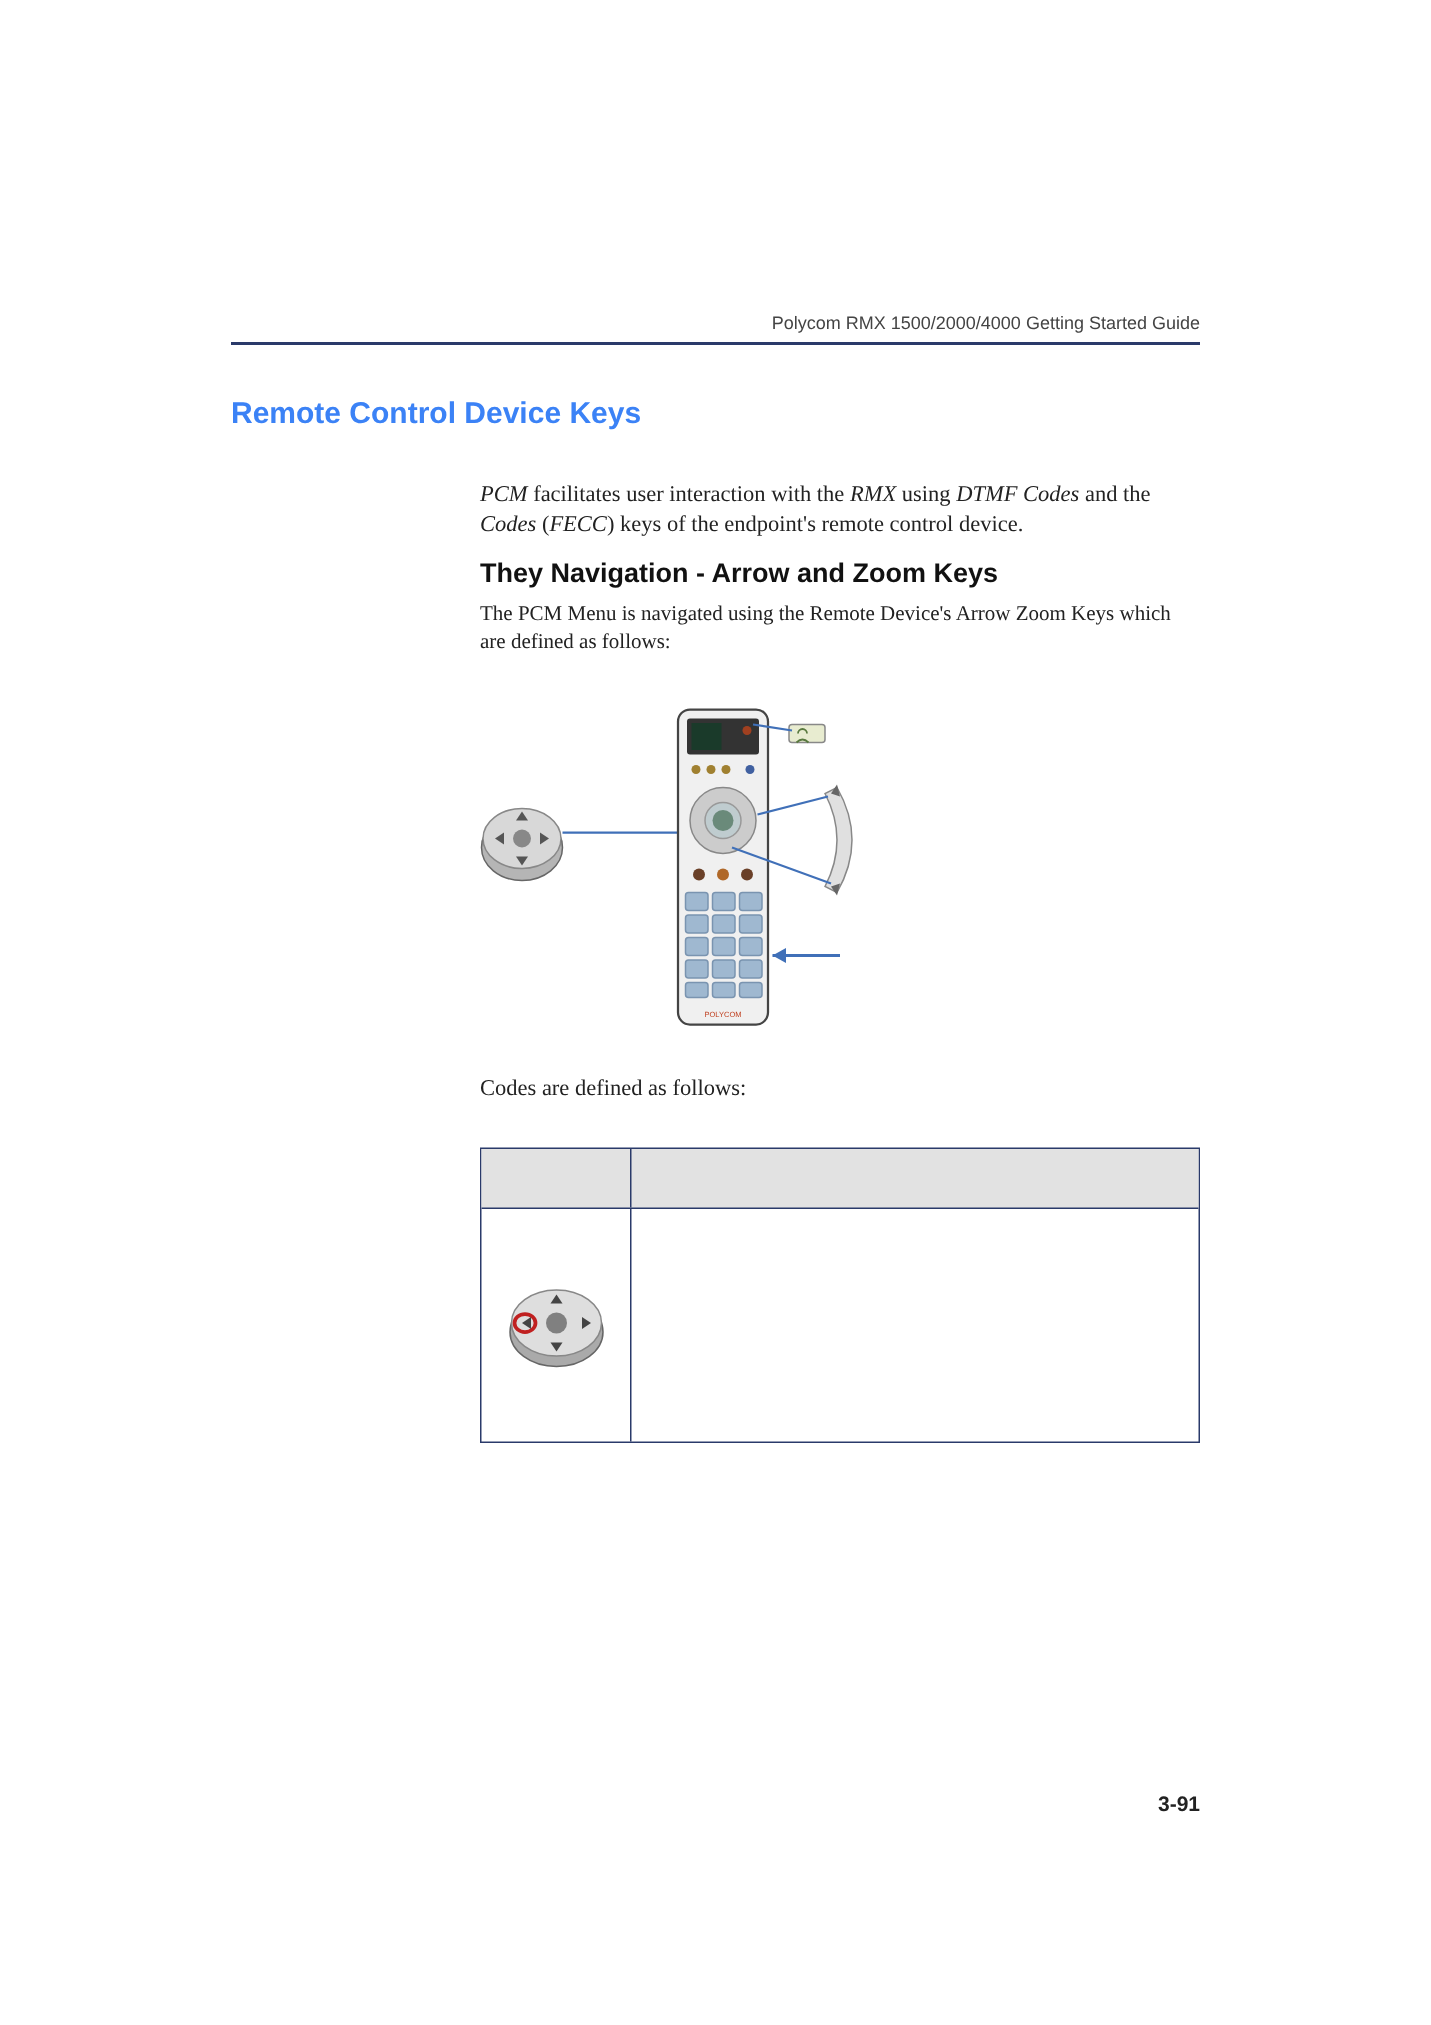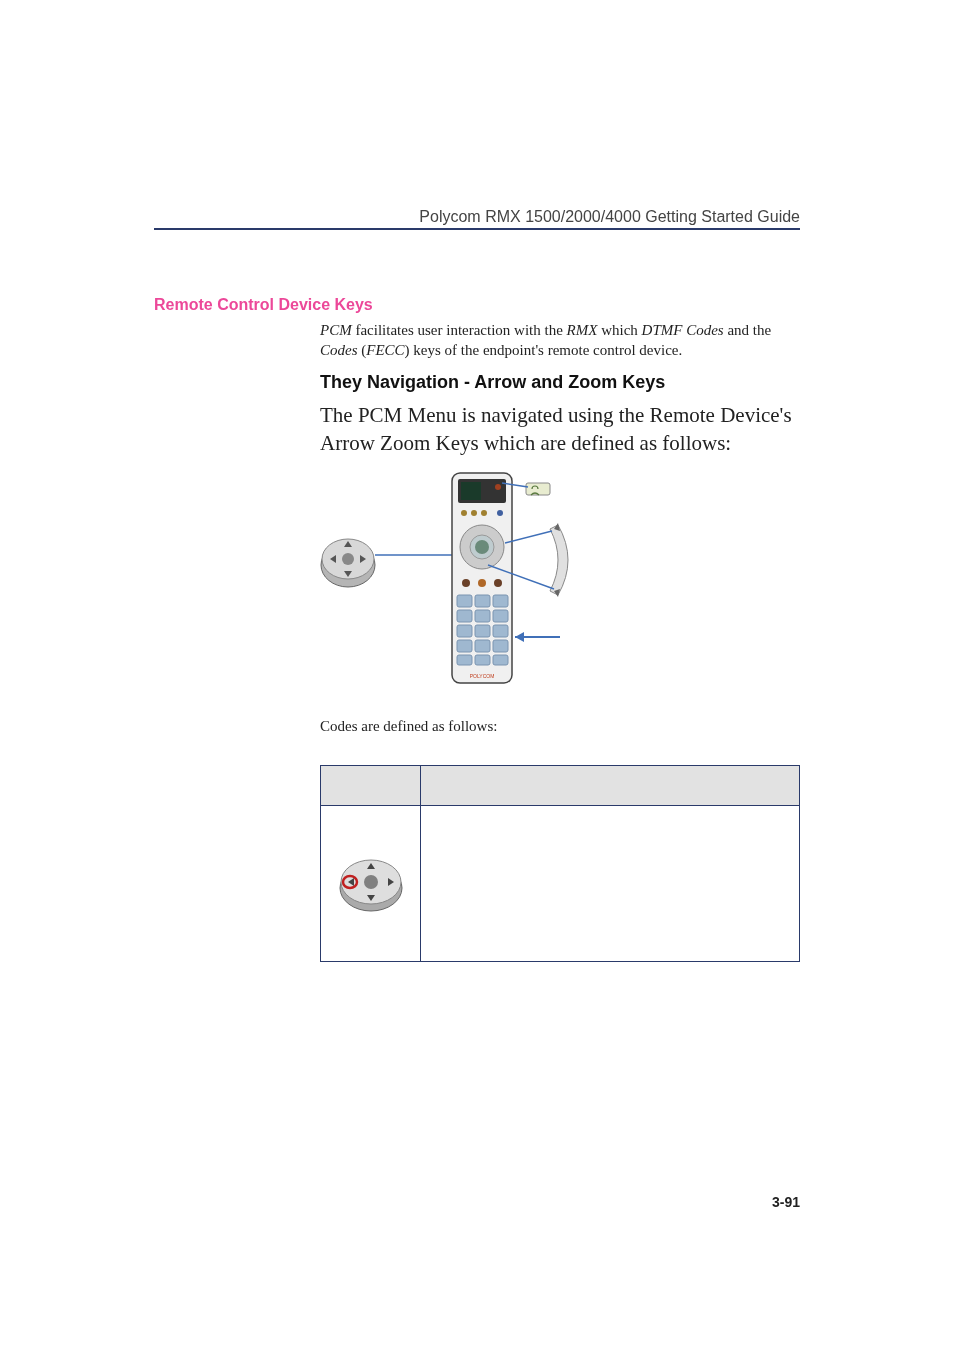--- a/index.html
+++ b/index.html
@@ -11,40 +11,40 @@
       width: 954px;
       height: 1350px;
       background: #fff;
       font-family: Georgia, 'Times New Roman', serif;
       position: relative;
     }
     .header-right {
       position: absolute;
       top: 208px;
       right: 154px;
-      font-size: 16px;
+      font-size: 12px;
       color: #444;
       font-family: Arial, Helvetica, sans-serif;
     }
     .header-rule {
       position: absolute;
       top: 228px;
       left: 154px;
       right: 154px;
       height: 2px;
       background: #2a3a6a;
     }
     .h1 {
       position: absolute;
-      top: 296px;
+      top: 265px;
       left: 154px;
       font-family: 'Arial Black', Arial, sans-serif;
       font-weight: 900;
-      font-size: 16px;
-      color: #ec4899;
+      font-size: 20px;
+      color: #3b82f6;
     }
     .body-block {
       position: absolute;
       top: 320px;
       left: 320px;
       right: 154px;
       font-size: 15px;
       line-height: 1.35;
       color: #222;
     }
@@ -59,21 +59,21 @@
       font-family: 'Arial Black', Arial, sans-serif;
       font-weight: 900;
       font-size: 18px;
       color: #111;
     }
     .body-block2 {
       position: absolute;
       top: 401px;
       left: 320px;
       right: 154px;
-      font-size: 21px;
+      font-size: 14px;
       line-height: 1.35;
       color: #222;
     }
     .remote-image {
       position: absolute;
       top: 465px;
       left: 320px;
       width: 260px;
       height: 230px;
     }
@@ -131,21 +131,21 @@
   </style>
 </head>
 <body>
 
 <div class="header-right">Polycom RMX 1500/2000/4000 Getting Started Guide</div>
 <div class="header-rule"></div>
 
 <div class="h1">Remote Control Device Keys</div>
 
 <div class="body-block">
-  <span class="italic">PCM</span><span> facilitates user interaction with the </span><span class="italic">RMX</span><span> which </span><span class="italic">DTMF Codes</span><span> and the </span><span class="italic">Codes</span><span> (</span><span class="italic">FECC</span><span>) keys of the endpoint's remote control device.</span>
+  <span class="italic">PCM</span><span> facilitates user interaction with the </span><span class="italic">RMX</span><span> using </span><span class="italic">DTMF Codes</span><span> and the </span><span class="italic">Codes</span><span> (</span><span class="italic">FECC</span><span>) keys of the endpoint's remote control device.</span>
 </div>
 
 <div class="h2">They Navigation - Arrow and Zoom Keys</div>
 
 <div class="body-block2">
   <span>The </span><span class="italic">PCM Menu</span><span> is navigated using the </span><span class="italic">Remote Device's Arrow Zoom Keys</span><span> which are defined as follows:</span>
 </div>
 
 <div class="remote-image">
   <svg viewBox="0 0 260 230" width="260" height="230">

